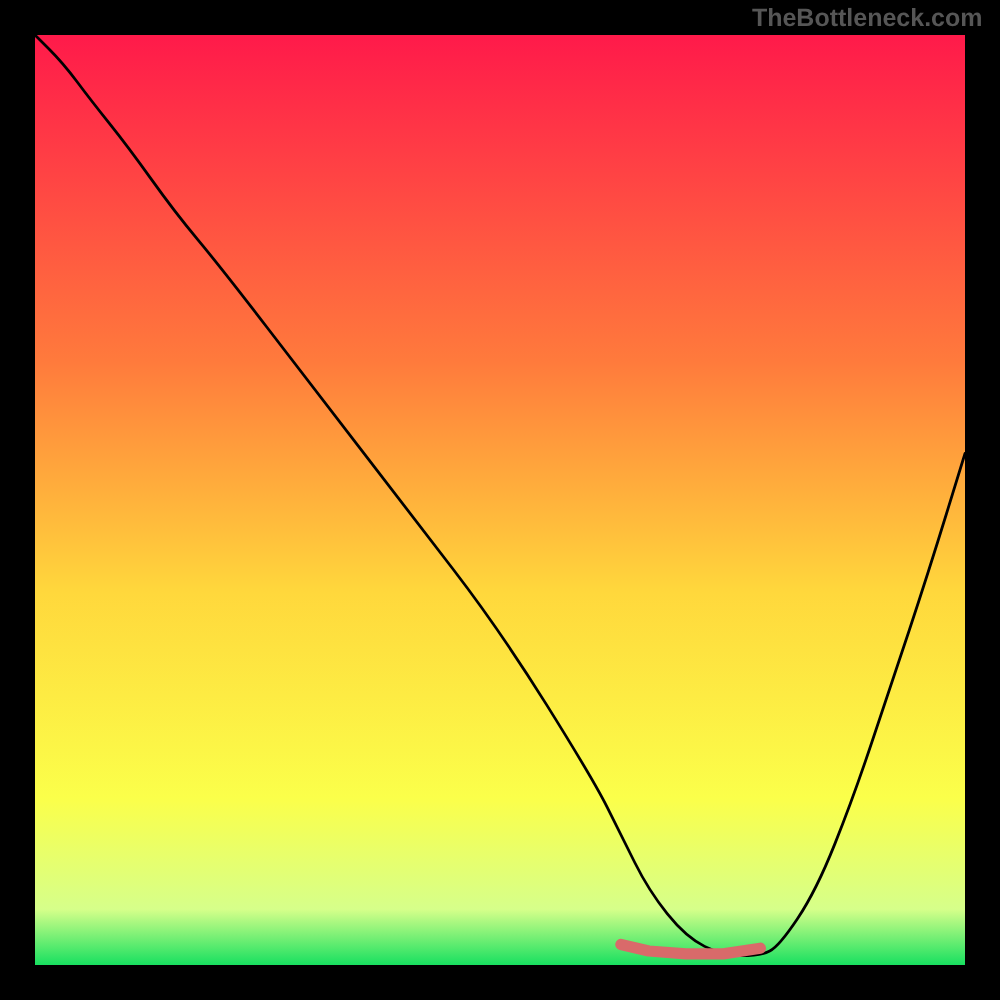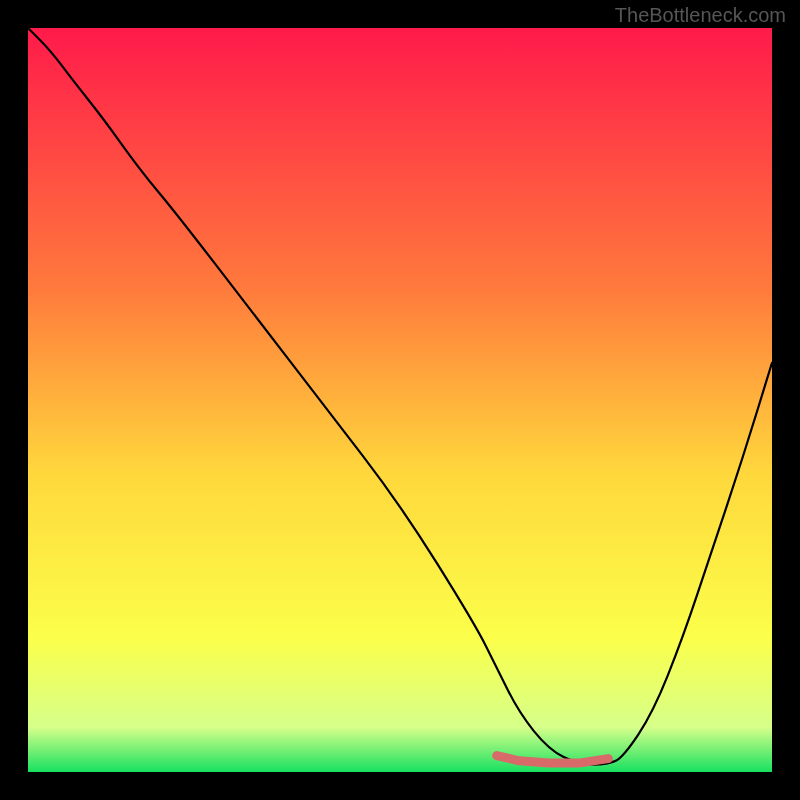--- a/index.html
+++ b/index.html
@@ -9,21 +9,21 @@
     background: #000;
     position: relative;
     font-family: Arial, sans-serif;
   }
   .watermark {
     position: absolute;
     top: 4px;
     right: 14px;
     color: #565656;
     font-size: 20px;
-    font-weight: 400;
+    font-weight: 700;
     z-index: 10;
   }
   .plot {
     position: absolute;
     left: 28px;
     top: 28px;
     width: 744px;
     height: 744px;
   }
   .gradient {

